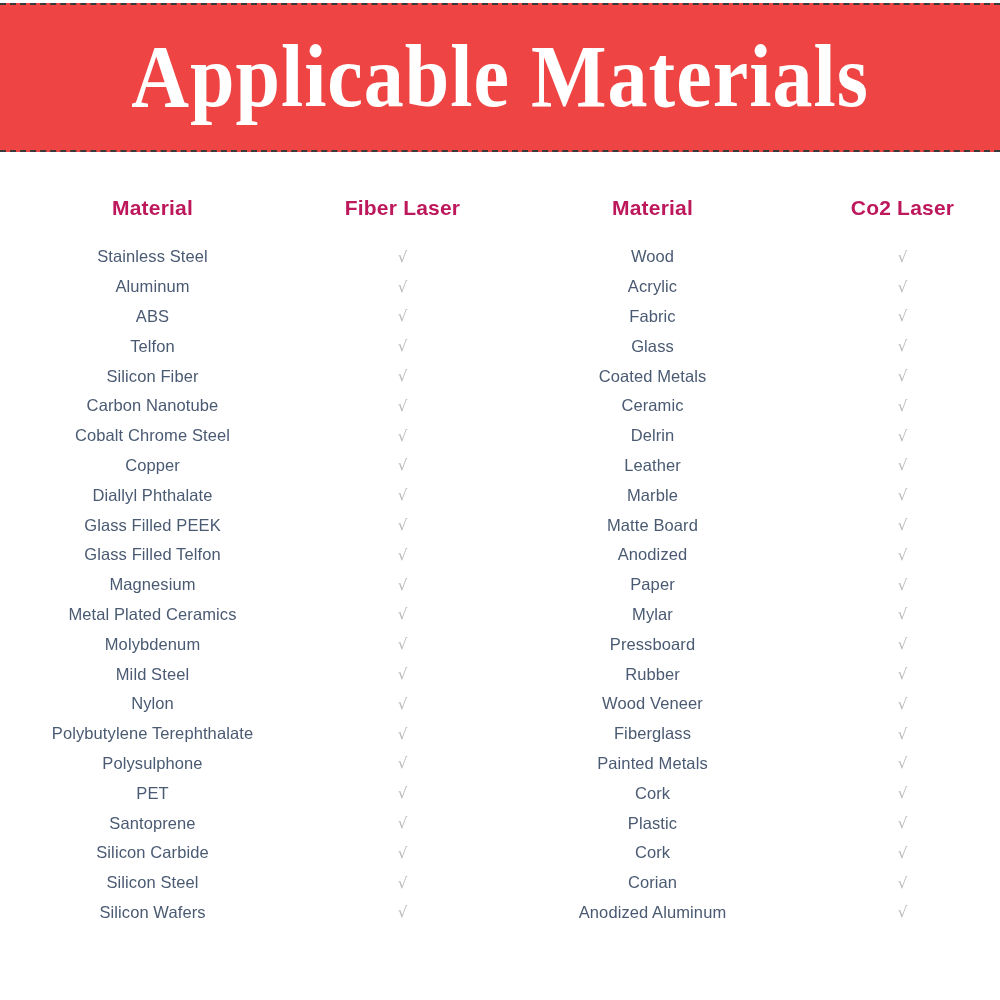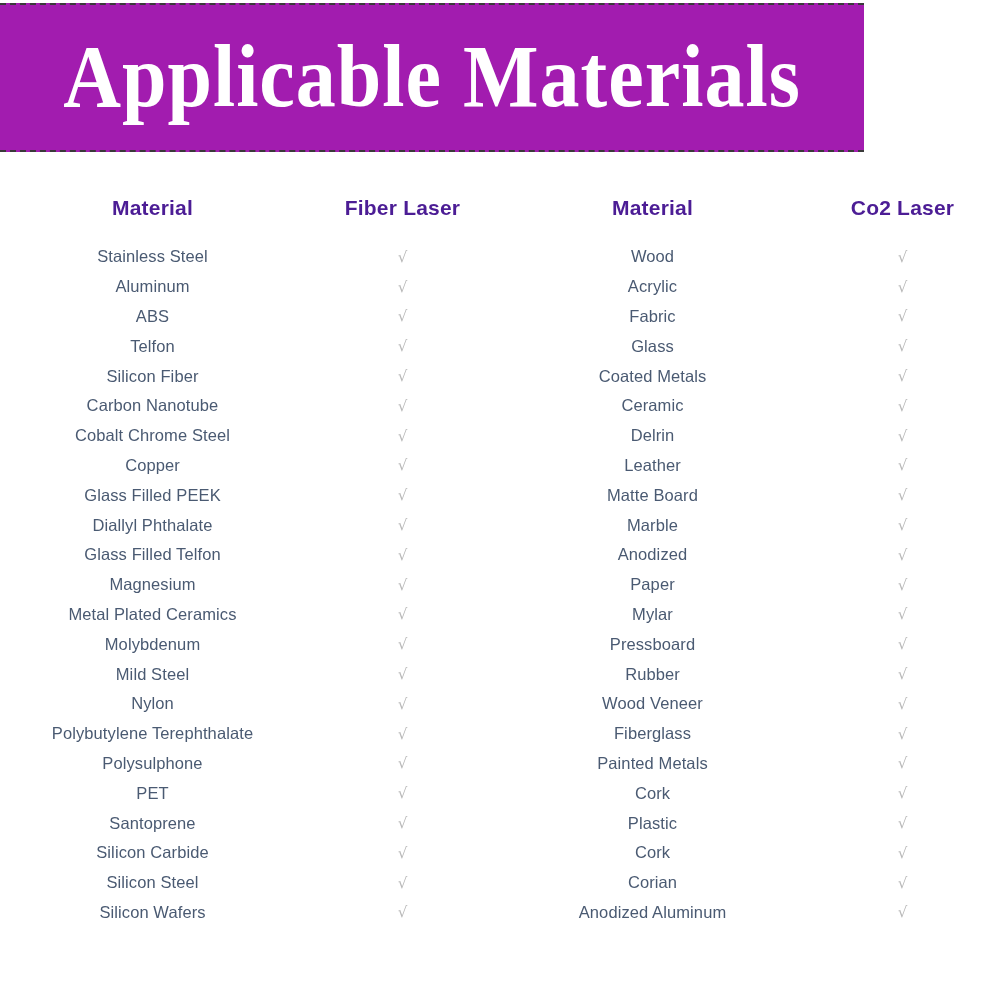--- a/index.html
+++ b/index.html
@@ -14,23 +14,23 @@
     font-family: "Liberation Sans", sans-serif;
     overflow: hidden;
     position: relative;
   }
 
   
   .banner {
     position: absolute;
     left: 0;
     top: 3px;
-    width: 864px;
+    width: 1000px;
     height: 149px;
-    background: #a21caf;
+    background: #ef4444;
     border-top: 2px dashed #3a3a3a;
     border-bottom: 2px dashed #3a3a3a;
     box-sizing: border-box;
     display: flex;
     align-items: center;
     justify-content: center;
   }
   .banner-title {
     font-family: "Liberation Serif", "DejaVu Serif", serif;
     font-weight: bold;
@@ -60,21 +60,21 @@
   }
   .table col.c-mat-l { width: 305px; }
   .table col.c-chk-l { width: 195px; }
   .table col.c-mat-r { width: 305px; }
   .table col.c-chk-r { width: 195px; }
 
   .table th {
     font-family: "Liberation Sans", sans-serif;
     font-weight: bold;
     font-size: 21px;
-    color: #4c1d95;
+    color: #be185d;
     padding: 36px 0 22px 0;
     text-align: center;
     letter-spacing: 0.2px;
   }
   .table td {
     font-family: "Liberation Sans", sans-serif;
     font-size: 16.5px;
     color: #4a5a72;
     text-align: center;
     height: 29.8px;
@@ -155,29 +155,29 @@
           <td class="mat-cell">Delrin</td>
           <td class="check">√</td>
         </tr>
         <tr>
           <td class="mat-cell">Copper</td>
           <td class="check">√</td>
           <td class="mat-cell">Leather</td>
           <td class="check">√</td>
         </tr>
         <tr>
+          <td class="mat-cell">Diallyl Phthalate</td>
+          <td class="check">√</td>
+          <td class="mat-cell">Marble</td>
+          <td class="check">√</td>
+        </tr>
+        <tr>
           <td class="mat-cell">Glass Filled PEEK</td>
           <td class="check">√</td>
           <td class="mat-cell">Matte Board</td>
-          <td class="check">√</td>
-        </tr>
-        <tr>
-          <td class="mat-cell">Diallyl Phthalate</td>
-          <td class="check">√</td>
-          <td class="mat-cell">Marble</td>
           <td class="check">√</td>
         </tr>
         <tr>
           <td class="mat-cell">Glass Filled Telfon</td>
           <td class="check">√</td>
           <td class="mat-cell">Anodized</td>
           <td class="check">√</td>
         </tr>
         <tr>
           <td class="mat-cell">Magnesium</td>

